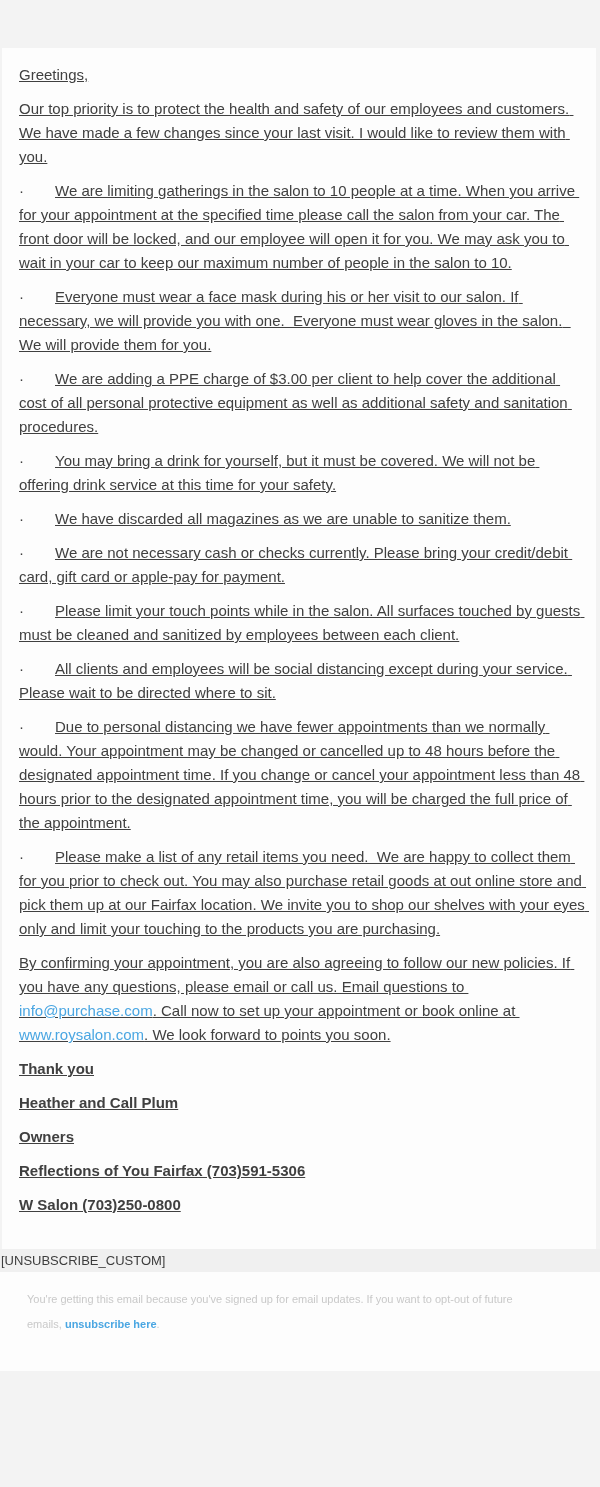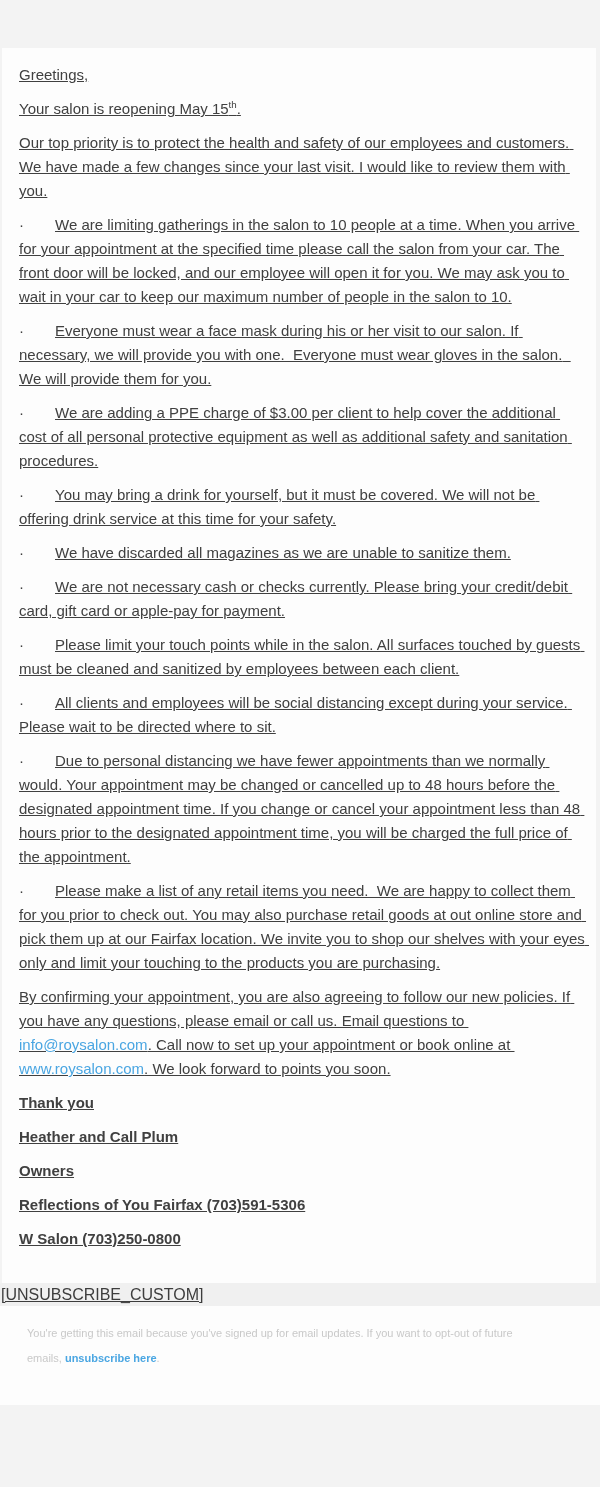--- a/index.html
+++ b/index.html
@@ -38,24 +38,23 @@
     color: #4aa6e2;
     text-decoration: none;
     cursor: pointer;
   }
   .signoff {
     font-weight: bold;
   }
   .unsub-band {
     background: #f0f0f0;
     color: #3d3d3d;
-    font-size: 16px;
+    font-size: 13px;
     line-height: 19px;
     padding: 2px 0 2px 1px;
-    text-decoration: underline;
   }
   .footer-block {
     background: #fdfdfd;
     padding: 4px 16px 23px 16px;
   }
   .footer-text {
     max-width: 500px;
     margin: 11px;
     color: #c9c9c9;
     font-size: 11px;
@@ -69,38 +68,37 @@
     cursor: pointer;
   }
 </style>
 </head>
 <body>
 
 <div class="card">
 
   <p class="para">Greetings,</p>
 
-  <p class="para"><span>Your salon is reopening May 15</span><sup class="ord">th</sup><span>.</span></p>
 
   <p class="para">Our top priority is to protect the health and safety of our employees and customers. We have made a few changes since your last visit. I would like to review them with you.</p>
 
   <div>
     <p class="para"><span class="bullet-marker">·</span><span>We are limiting gatherings in the salon to 10 people at a time. When you arrive for your appointment at the specified time please call the salon from your car. The front door will be locked, and our employee will open it for you. We may ask you to wait in your car to keep our maximum number of people in the salon to 10.</span></p>
     <p class="para"><span class="bullet-marker">·</span><span>Everyone must wear a face mask during his or her visit to our salon. If necessary, we will provide you with one.  Everyone must wear gloves in the salon.  We will provide them for you.</span></p>
     <p class="para"><span class="bullet-marker">·</span><span>We are adding a PPE charge of $3.00 per client to help cover the additional cost of all personal protective equipment as well as additional safety and sanitation procedures.</span></p>
     <p class="para"><span class="bullet-marker">·</span><span>You may bring a drink for yourself, but it must be covered. We will not be offering drink service at this time for your safety.</span></p>
     <p class="para"><span class="bullet-marker">·</span><span>We have discarded all magazines as we are unable to sanitize them.</span></p>
     <p class="para"><span class="bullet-marker">·</span><span>We are not necessary cash or checks currently. Please bring your credit/debit card, gift card or apple-pay for payment.</span></p>
     <p class="para"><span class="bullet-marker">·</span><span>Please limit your touch points while in the salon. All surfaces touched by guests must be cleaned and sanitized by employees between each client.</span></p>
     <p class="para"><span class="bullet-marker">·</span><span>All clients and employees will be social distancing except during your service. Please wait to be directed where to sit.</span></p>
     <p class="para"><span class="bullet-marker">·</span><span>Due to personal distancing we have fewer appointments than we normally would. Your appointment may be changed or cancelled up to 48 hours before the designated appointment time. If you change or cancel your appointment less than 48 hours prior to the designated appointment time, you will be charged the full price of the appointment.</span></p>
     <p class="para"><span class="bullet-marker">·</span><span>Please make a list of any retail items you need.  We are happy to collect them for you prior to check out. You may also purchase retail goods at out online store and pick them up at our Fairfax location. We invite you to shop our shelves with your eyes only and limit your touching to the products you are purchasing.</span></p>
   </div>
 
-  <p class="para"><span>By confirming your appointment, you are also agreeing to follow our new policies. If you have any questions, please email or call us. Email questions to </span><a class="body-link">info@roysalon.com</a><span>. Call now to set up your appointment or book online at </span><a class="body-link">www.roysalon.com</a><span>. We look forward to points you soon.</span></p>
+  <p class="para"><span>By confirming your appointment, you are also agreeing to follow our new policies. If you have any questions, please email or call us. Email questions to </span><a class="body-link">info@purchase.com</a><span>. Call now to set up your appointment or book online at </span><a class="body-link">www.roysalon.com</a><span>. We look forward to points you soon.</span></p>
 
   <p class="para signoff">Thank you</p>
   <p class="para signoff">Heather and Call Plum</p>
   <p class="para signoff">Owners</p>
   <p class="para signoff">Reflections of You Fairfax (703)591-5306</p>
   <p class="para signoff">W Salon (703)250-0800</p>
 
 </div>
 
 <div class="unsub-band"><span>[UNSUBSCRIBE_CUSTOM]</span></div>

